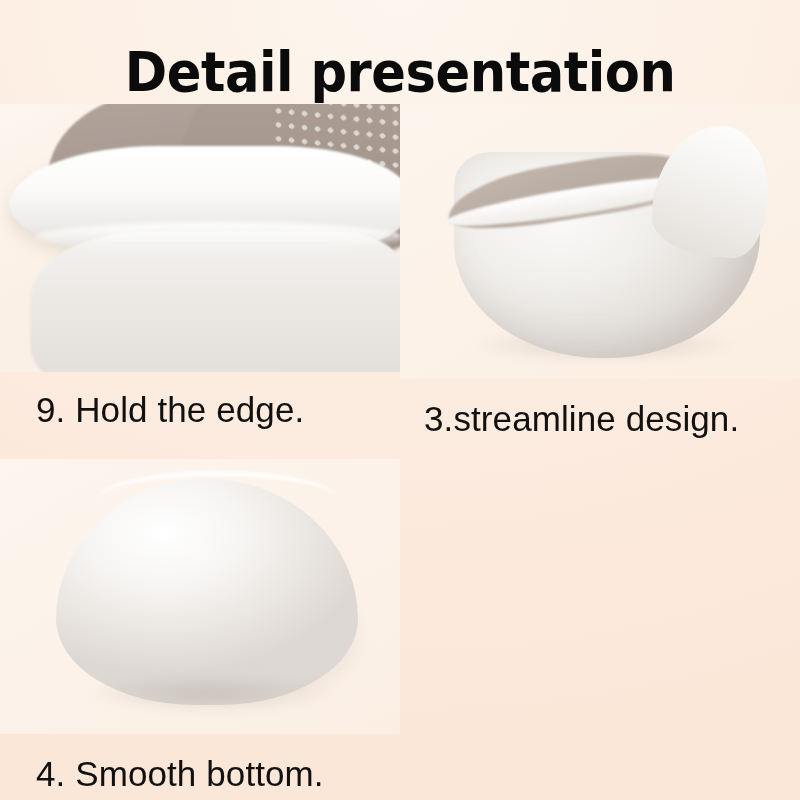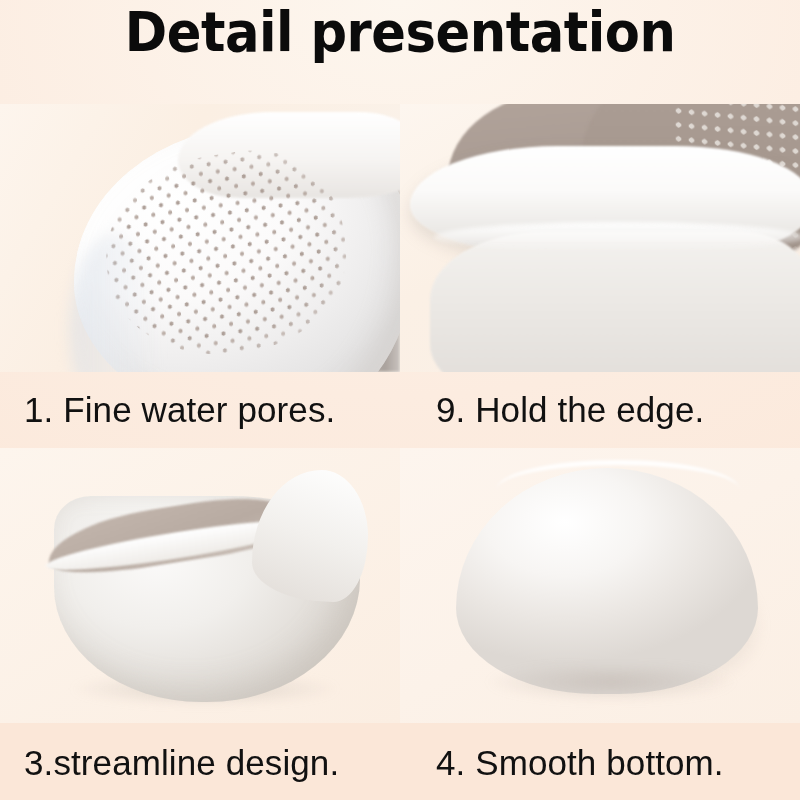--- a/index.html
+++ b/index.html
@@ -7,21 +7,21 @@
   body {
     font-family:"Liberation Sans", sans-serif;
     background:
       radial-gradient(120% 90% at 50% 0%, #fdf6ee 0%, #fcece0 55%, #fbe7d8 100%);
     position:relative;
   }
 
   
   .title-bar{
     height:104px;
-    display:flex; align-items:flex-start; justify-content:center;
+    display:flex; align-items:flex-end; justify-content:center;
     position:relative; z-index:5;
   }
   .title{
     font-family:"DejaVu Sans", sans-serif;
     font-weight:bold;
     font-size:55px;
     letter-spacing:-0.5px;
     color:#0b0b0b;
     transform:scaleX(0.93);
     white-space:nowrap;
@@ -208,31 +208,20 @@
 </style>
 </head>
 <body>
 
 <div class="title-bar">
   <div class="title">Detail presentation</div>
 </div>
 
 <div class="grid">
 
-  <div class="cell left row1">
-    <div class="photo" aria-label="Close-up of white plastic colander wall covered in a dense grid of fine drainage holes">
-      <div class="p1-bg"></div>
-      <div class="p1-shadow-r"></div>
-      <div class="p1-bowl"></div>
-      <div class="p1-rim"></div>
-      <div class="p1-holes"></div>
-      <div class="p1-gloss"></div>
-    </div>
-    <div class="caption">1. Fine water pores.</div>
-  </div>
 
   <div class="cell right row1">
     <div class="photo" aria-label="Close-up of the thick rolled rim of the white colander with backlit drainage holes at right">
       <div class="p2-bg"></div>
       <div class="p2-inner"></div>
       <div class="p2-inner2"></div>
       <div class="p2-holes"></div>
       <div class="p2-rim"></div>
       <div class="p2-body"></div>
       <div class="p2-edge"></div>

